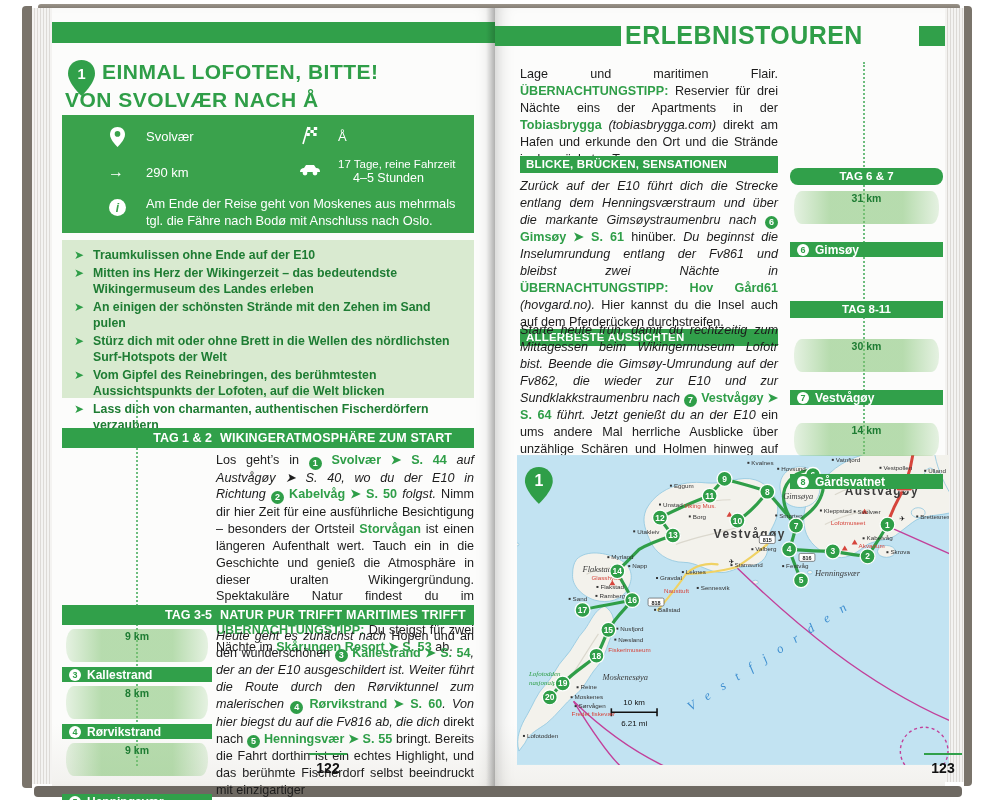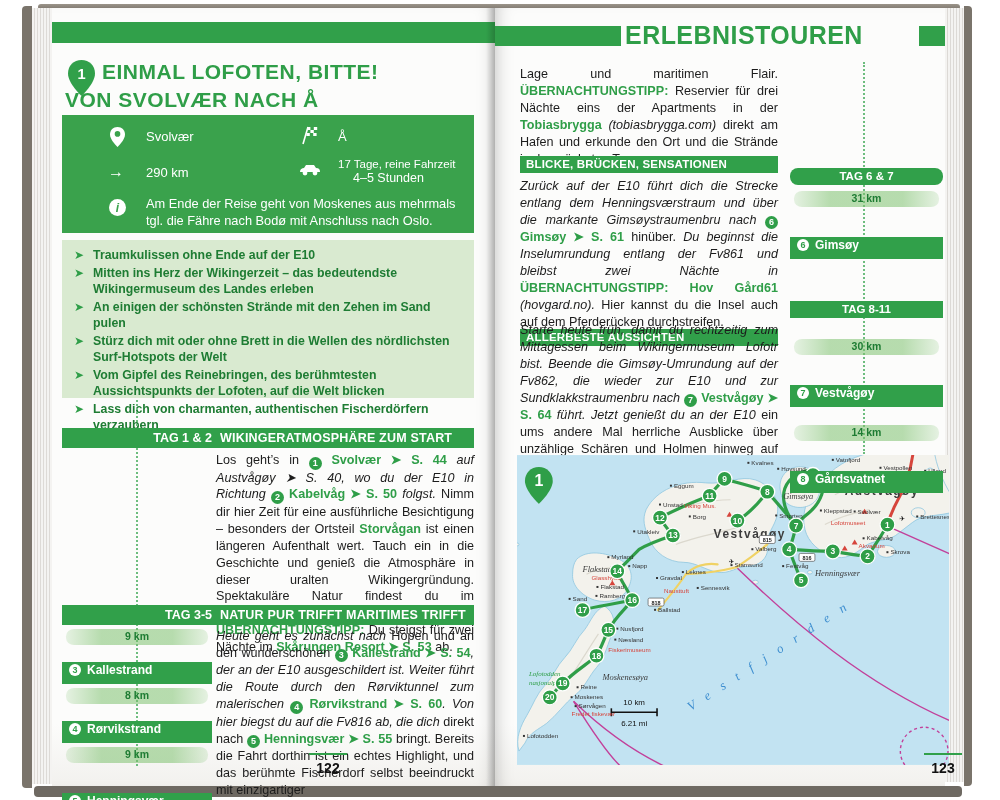--- a/index.html
+++ b/index.html
@@ -29,23 +29,23 @@
   .highlights ul{list-style:none;margin:0;padding:0;}
   .highlights li{display:flex;margin-bottom:2.5px;}
   .hl-arrow{color:var(--greentxt);font-size:12px;margin:0 9px 0 2px;line-height:1.3;}
   .hl-text{font-size:12.3px;font-weight:bold;color:var(--dkgreen);line-height:1.28;}
   
   .sec-bar{position:absolute;left:10px;width:412px;height:20px;background:var(--green);color:#fff;}
   .sec-bar .tagc{position:absolute;left:0;width:150px;text-align:right;top:3px;font-size:12.5px;font-weight:bold;}
   .sec-bar .ttl{position:absolute;left:158px;top:3px;font-size:12.5px;font-weight:bold;letter-spacing:.2px;}
   .dotline{position:absolute;width:0;border-left:2px dotted #6dbd7e;z-index:0;}
   .tl{position:absolute;left:10px;width:150px;z-index:2;}
-  .tl-stop{position:relative;height:22px;background:var(--green);color:#fff;margin-bottom:4px;font-size:12px;font-weight:bold;line-height:17px;padding-left:7px;}
+  .tl-stop{position:relative;height:15px;background:var(--green);color:#fff;margin-bottom:4px;font-size:12px;font-weight:bold;line-height:17px;padding-left:7px;}
   .wnum{display:inline-block;width:12px;height:12px;border-radius:50%;background:#fff;color:var(--greentxt);font-size:9px;font-weight:bold;text-align:center;line-height:12px;vertical-align:1px;margin-right:6px;}
-  .tl-dist{position:relative;height:16px;margin:1px 4px 17px 4px;border-radius:8px/45%;background:linear-gradient(90deg,rgba(125,193,110,.18),rgba(125,193,110,.55) 25%,rgba(125,193,110,.55) 75%,rgba(125,193,110,.18));text-align:center;font-size:10.5px;font-weight:bold;color:var(--dkgreen);line-height:15px;}
+  .tl-dist{position:relative;height:33px;margin:1px 4px 5px 4px;border-radius:8px/45%;background:linear-gradient(90deg,rgba(125,193,110,.18),rgba(125,193,110,.55) 25%,rgba(125,193,110,.55) 75%,rgba(125,193,110,.18));text-align:center;font-size:10.5px;font-weight:bold;color:var(--dkgreen);line-height:15px;}
   .tl-gap{height:13px;}
   .para{position:absolute;font-size:12.6px;line-height:16.9px;color:#1c1c1c;text-align:justify;}
   .seg-i{font-style:italic;}
   .seg-g{color:var(--greentxt);font-weight:bold;}
   .cnum{display:inline-block;width:13px;height:13px;border-radius:50%;background:var(--greentxt);color:#fff;font-size:9px;font-weight:bold;text-align:center;line-height:13px;vertical-align:-1.5px;}
   .pageno{position:absolute;bottom:10px;text-align:center;width:60px;font-size:14px;font-weight:bold;color:#111;}
   .pageno .rule{display:block;width:38px;height:2px;background:var(--green);margin:0 auto 5px auto;}
   
   .rp-hdr{position:absolute;left:130px;top:12px;font-size:26px;font-weight:bold;color:var(--greentxt);letter-spacing:.5px;transform:scaleX(.96);transform-origin:left;}
   .rp-hdr-bar1{position:absolute;left:0;top:18px;width:126px;height:20px;background:var(--green);}

